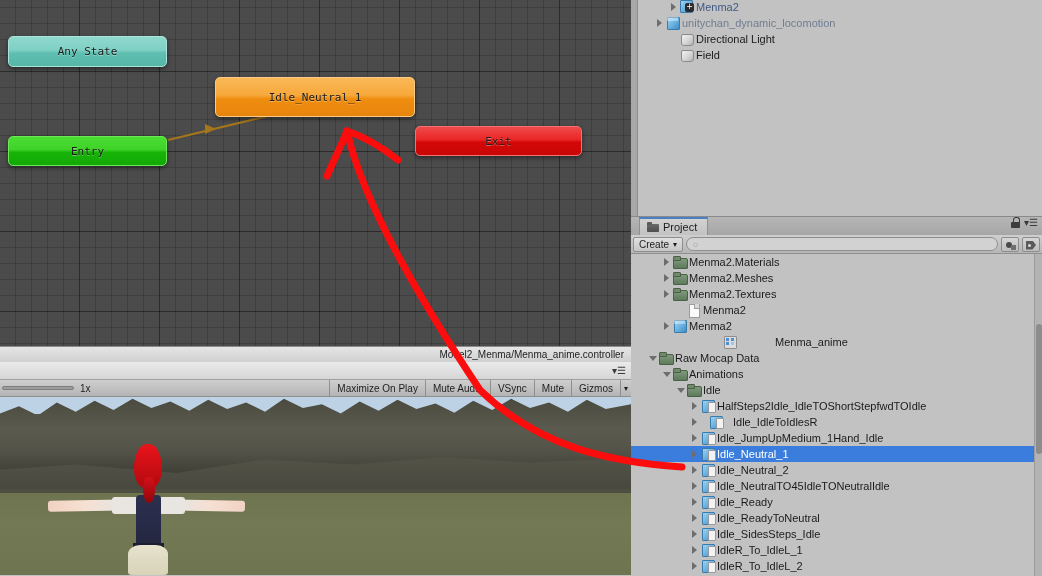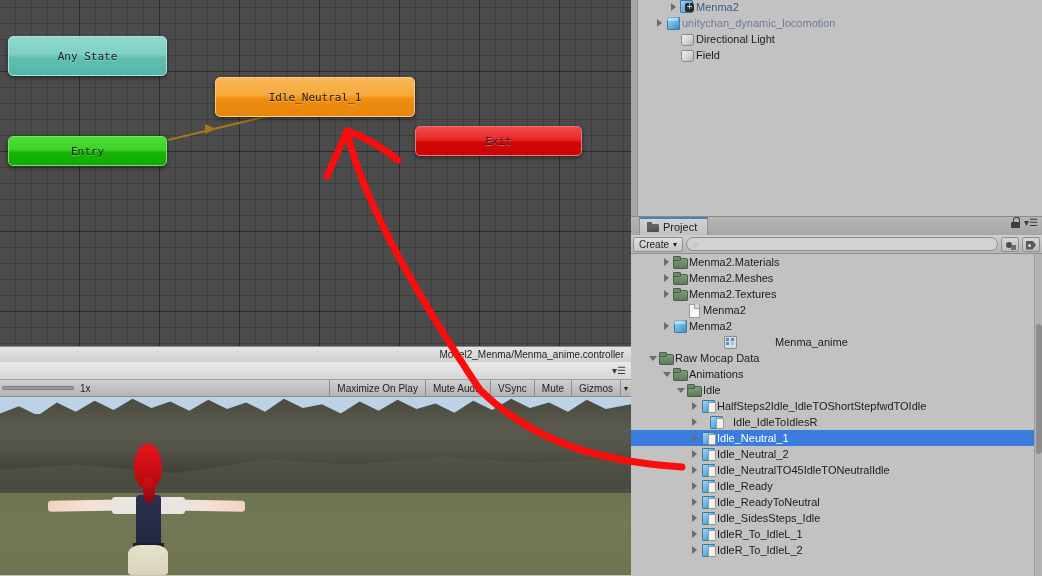--- a/index.html
+++ b/index.html
@@ -36,21 +36,21 @@
     display: flex; align-items: center; justify-content: center;
     font-size: 11px;
     font-family: "DejaVu Sans Mono", monospace;
     color: #1a1a1a;
     text-shadow: 0 1px 0 rgba(255,255,255,0.35);
     box-shadow: 0 2px 4px rgba(0,0,0,0.45);
     cursor: pointer;
     user-select: none;
   }
   .node-anystate {
-    left: 8px; top: 36px; width: 159px; height: 40px;
+    left: 8px; top: 36px; width: 159px; height: 31px;
     background: linear-gradient(to bottom, #8fd9cf 0%, #7fd0c4 45%, #5fc0b2 55%, #56b6a8 100%);
     border: 1px solid #a8e4dc;
   }
   .node-entry {
     left: 8px; top: 136px; width: 159px; height: 30px;
     background: linear-gradient(to bottom, #4ade33 0%, #3fd228 45%, #17b407 55%, #13a806 100%);
     border: 1px solid #6de857;
   }
   .node-idle {
     left: 215px; top: 77px; width: 200px; height: 40px;
@@ -521,20 +521,25 @@
             <div class="tree-row" style="padding-left: 58px;">
               <span class="tw closed"></span>
               <span class="ic ic-cubew"></span>
               <span class="tree-label ">HalfSteps2Idle_IdleTOShortStepfwdTOIdle</span>
             </div>
             <div class="tree-row" style="padding-left: 58px; gap: 8px;">
               <span class="tw closed"></span>
               <span class="ic ic-cubew"></span>
               <span class="tree-label ">Idle_IdleToIdlesR</span>
             </div>
+            <div class="tree-row" style="padding-left: 58px;">
+              <span class="tw closed"></span>
+              <span class="ic ic-cubew"></span>
+              <span class="tree-label ">Idle_JumpUpMedium_1Hand_Idle</span>
+            </div>
             <div class="tree-row selected" style="padding-left: 58px;">
               <span class="tw closed"></span>
               <span class="ic ic-cubew"></span>
               <span class="tree-label ">Idle_Neutral_1</span>
             </div>
             <div class="tree-row" style="padding-left: 58px;">
               <span class="tw closed"></span>
               <span class="ic ic-cubew"></span>
               <span class="tree-label ">Idle_Neutral_2</span>
             </div>

